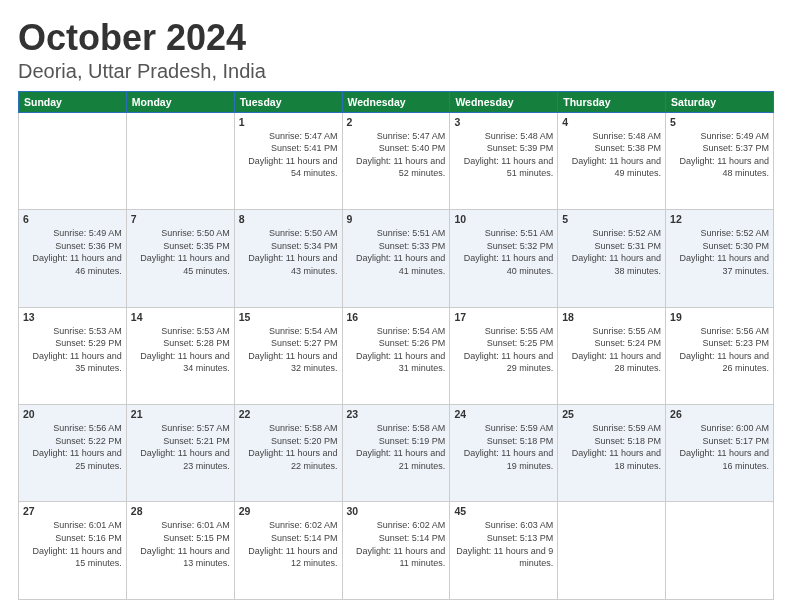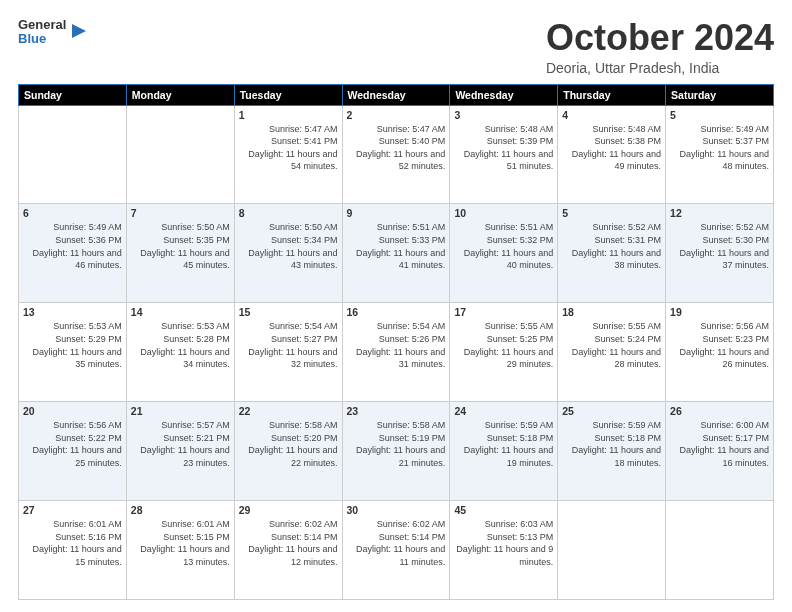--- a/index.html
+++ b/index.html
@@ -40,32 +40,32 @@
     .title-block {
       text-align: left;
     }
     .month-title {
       font-size: 36px;
       font-weight: bold;
       color: #333;
       line-height: 1.1;
     }
     .subtitle {
-      font-size: 14px;
+      font-size: 20px;
       color: #555;
       margin-top: 2px;
     }
     .calendar {
       flex: 1;
       border-collapse: collapse;
       width: 100%;
       font-size: 9.5px;
     }
     .calendar th {
-      background: #000000;
+      background: #15803d;
       color: #fff;
       padding: 4px 5px;
       text-align: left;
       font-size: 10.5px;
       border: 1px solid #2970b8;
     }
     .calendar td {
       border: 1px solid #ccc;
       vertical-align: top;
       padding: 3px 4px;
@@ -94,33 +94,20 @@
     
     thead tr th { background: #2970b8; }
     tbody tr:nth-child(odd) td { background: #fff; }
     tbody tr:nth-child(even) td { background: #eef3fa; }
   </style>
 </head>
 <body>
 
 <div class="page">
   <div class="header">
-    <div class="logo">
-      <div style="display:flex;align-items:center;">
-        <div class="logo-text">
-          <span class="general">General</span>
-          <span class="blue">Blue</span>
-        </div>
-        <div style="margin-left:4px;margin-top:2px;">
-          <svg width="18" height="18" viewBox="0 0 18 18">
-            <polygon points="2,2 16,9 2,16" fill="#2970b8"></polygon>
-          </svg>
-        </div>
-      </div>
-    </div>
     <div class="title-block">
       <div class="month-title">October 2024</div>
       <div class="subtitle">Deoria, Uttar Pradesh, India</div>
     </div>
   </div>
 
   <table class="calendar">
     <thead>
       <tr>
         <th>Sunday</th>

